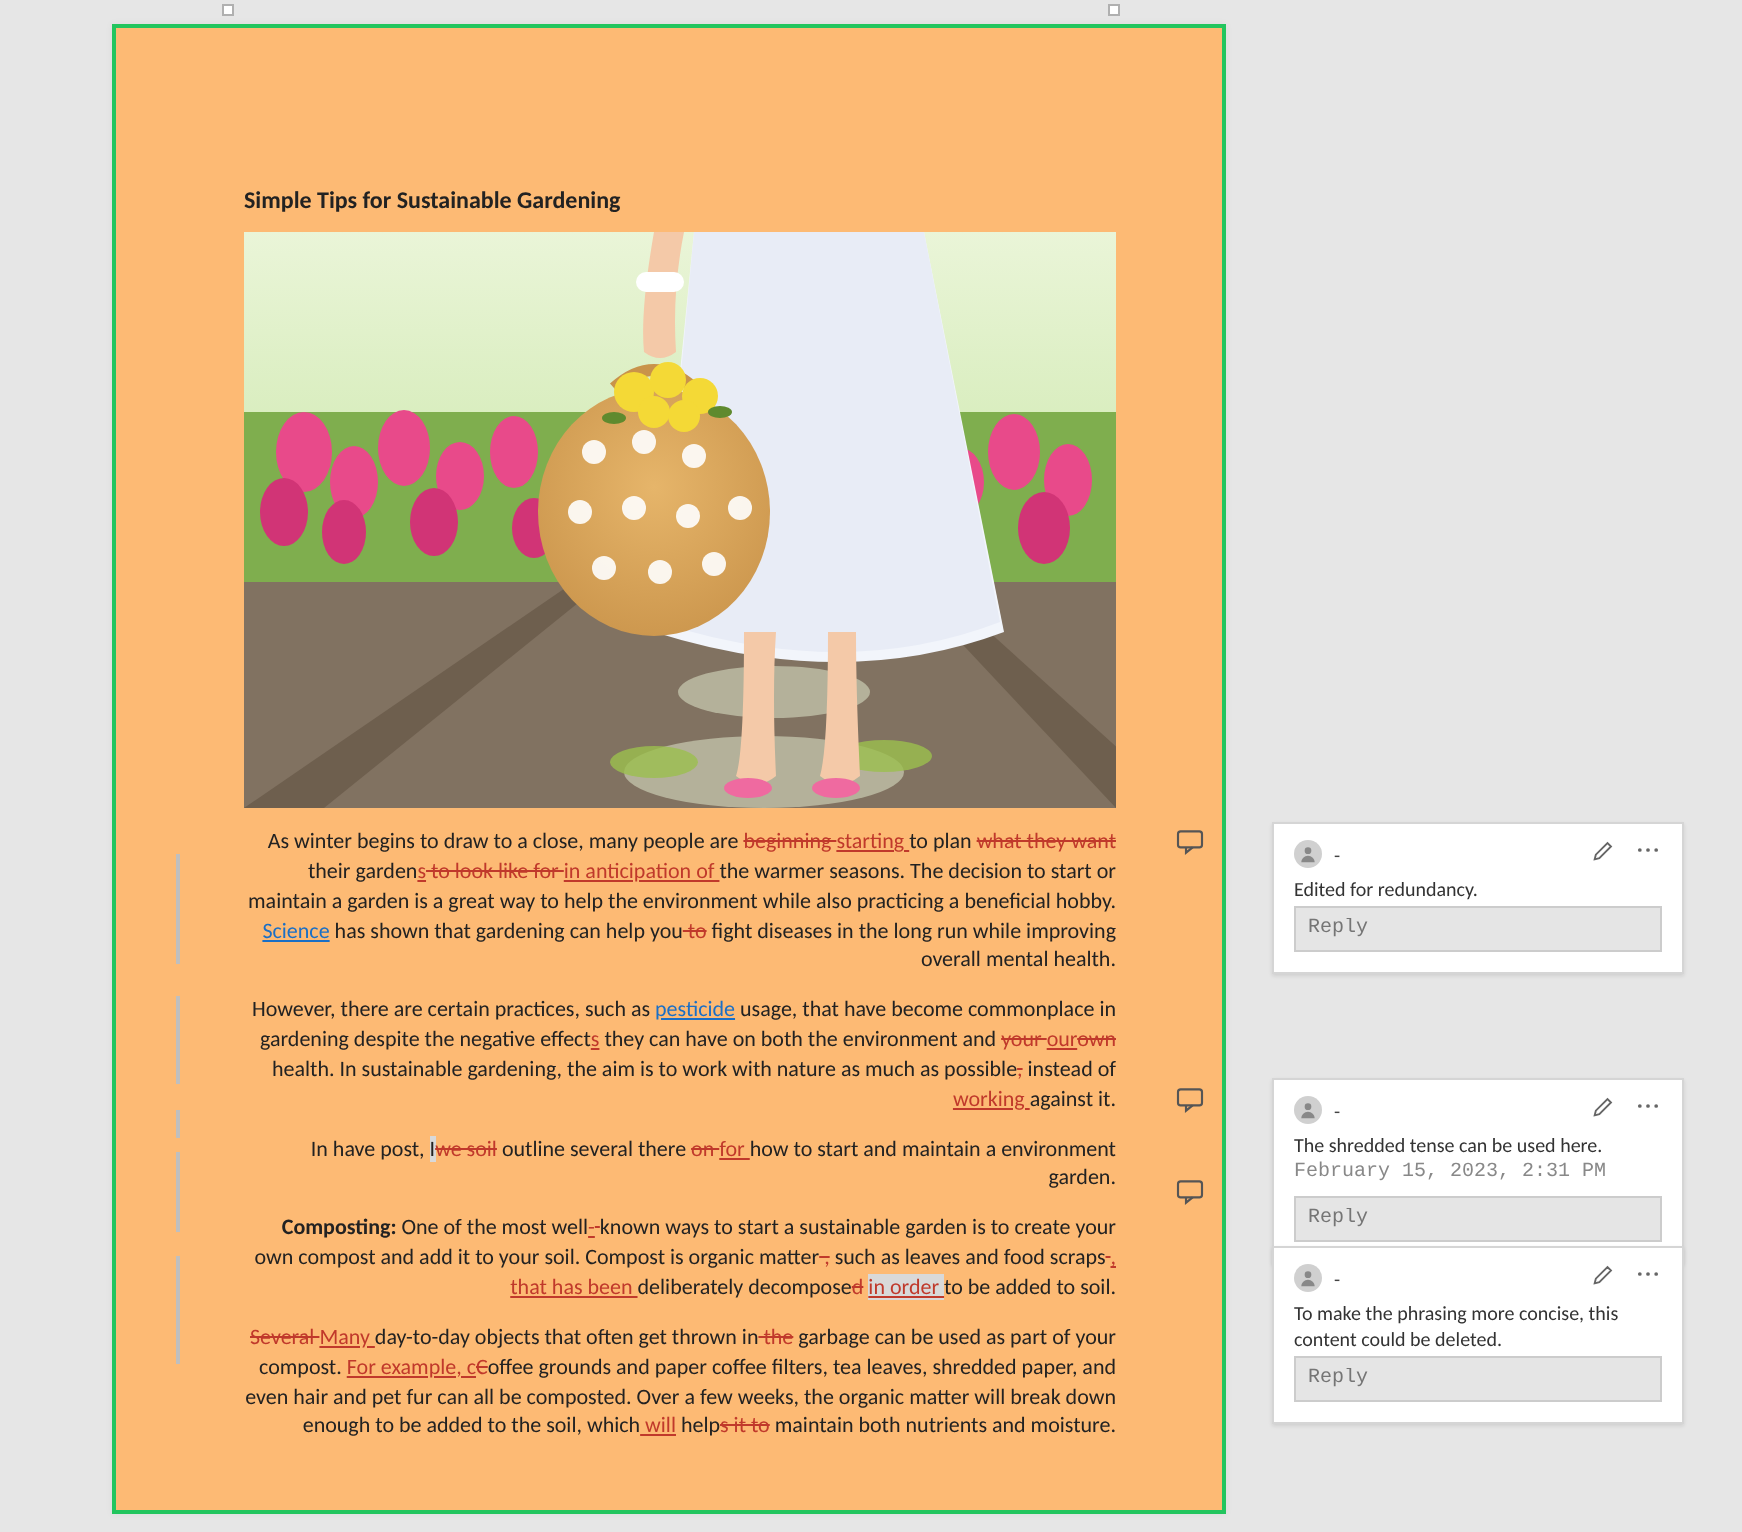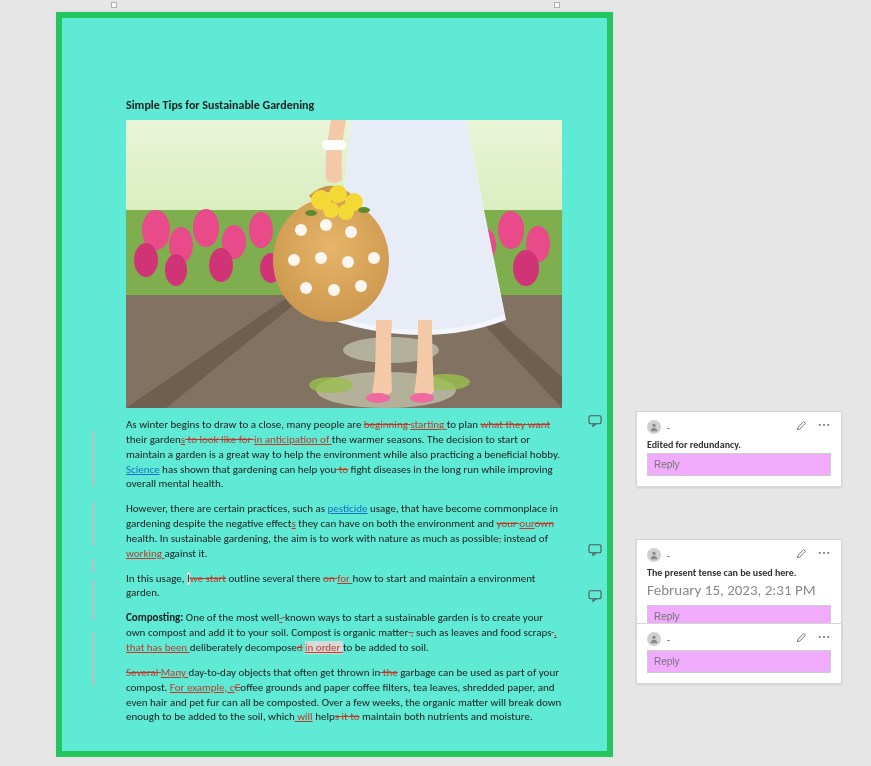--- a/index.html
+++ b/index.html
@@ -12,22 +12,22 @@
     height: 766px;
     overflow: hidden;
     position: relative;
   }
   .page-wrap {
     position: absolute;
     left: 56px;
     top: 12px;
     width: 557px;
     height: 745px;
-    background: #5eead4;
-    border: 6px solid #22c55e;
+    background: #fdba74;
+    border: 2px solid #22c55e;
     box-shadow: 0 0 4px rgba(0,0,0,0.05);
   }
   .page-content {
     position: absolute;
     left: 64px;
     top: 80px;
     width: 436px;
   }
   .doc-title {
     font-weight: bold;
@@ -39,20 +39,21 @@
     height: 288px;
     position: relative;
     overflow: hidden;
     margin-bottom: 10px;
   }
   .hero svg { width: 100%; height: 100%; display: block; }
   .para {
     font-size: 11px;
     line-height: 1.35;
     margin-bottom: 10px;
+    text-align: right;
   }
   .ins { color: #c0392b; text-decoration: underline; }
   .del { color: #c0392b; text-decoration: line-through; }
   .link { color: #1a6fc6; text-decoration: underline; }
   .revbar {
     position: absolute;
     left: 30px;
     width: 2px;
     background: #bfbfbf;
   }
@@ -105,35 +106,35 @@
     display: flex;
     gap: 8px;
     color: #555;
   }
   .card-actions .ico { width: 14px; height: 14px; cursor: pointer; display:flex; align-items:center; justify-content:center; }
   .comment-text {
     font-size: 10px;
     color: #333;
     margin-bottom: 2px;
     line-height: 1.3;
-    font-weight: bold;
   }
   .comment-time {
-    font-size: 15px;
+    font-size: 10px;
     color: #888;
     margin-bottom: 6px;
+    font-family: Liberation Mono, monospace;
   }
   .reply-box {
     width: 100%;
     border: 1px solid #ccc;
     padding: 5px 6px;
     font-size: 10px;
     color: #555;
-    background: #f0abfc;
-    font-family: Liberation Sans, sans-serif;
+    background: #e5e5e5;
+    font-family: Liberation Mono, monospace;
   }
   .ruler-tick {
     position: absolute;
     width: 6px;
     height: 6px;
     border: 1px solid #b0b0b0;
     background: #fff;
   }
 </style>
 </head>
@@ -245,21 +246,21 @@
 
     <p class="para">
       <span>As winter begins to draw to a close, many people are </span><span class="del">beginning </span><span class="ins">starting </span><span>to plan </span><span class="del">what they want </span><span>their garden</span><span class="ins">s</span><span class="del"> to look like for </span><span class="ins">in anticipation of </span><span>the warmer seasons. The decision to start or maintain a garden is a great way to help the environment while also practicing a beneficial hobby. </span><span class="link">Science</span><span> has shown that gardening can help you</span><span class="del"> to</span><span> fight diseases in the long run while improving overall mental health.</span>
     </p>
 
     <p class="para">
       <span>However, there are certain practices, such as </span><span class="link">pesticide</span><span> usage, that have become commonplace in gardening despite the negative effect</span><span class="ins">s</span><span> they can have on both the environment and </span><span class="del">your </span><span class="ins">our</span><span class="del">own</span><span> health. In sustainable gardening, the aim is to work with nature as much as possible</span><span class="del">,</span><span> instead of </span><span class="ins">working </span><span>against it.</span>
     </p>
 
     <p class="para">
-      <span>In this usage, </span><span style="background:#d9d9d9;">I</span><span class="del">we start</span><span> outline several there </span><span class="del">on </span><span class="ins">for </span><span>how to start and maintain a environment garden.</span>
+      <span>In have post, </span><span style="background:#d9d9d9;">I</span><span class="del">we soil</span><span> outline several there </span><span class="del">on </span><span class="ins">for </span><span>how to start and maintain a environment garden.</span>
     </p>
 
     <p class="para">
       <b>Composting:</b><span> One of the most well</span><span class="ins">-</span><span class="del"> </span><span>known ways to start a sustainable garden is to create your own compost and add it to your soil. Compost is organic matter</span><span class="del"> ,</span><span> such as leaves and food scraps</span><span class="del"> </span><span class="ins">, that has been </span><span>deliberately decompose</span><span class="del">d</span><span> </span><span class="ins" style="background:#d9d9d9;">in order </span><span>to be added to soil.</span>
     </p>
 
     <p class="para">
       <span class="del">Several </span><span class="ins">Many </span><span>day-to-day objects that often get thrown in</span><span class="del"> the</span><span> garbage can be used as part of your compost. </span><span class="ins">For example, c</span><span class="del">C</span><span>offee grounds and paper coffee filters, tea leaves, shredded paper, and even hair and pet fur can all be composted. Over a few weeks, the organic matter will break down enough to be added to the soil, which</span><span class="ins"> will</span><span> help</span><span class="del">s it to</span><span> maintain both nutrients and moisture.</span>
     </p>
   </div>
@@ -331,21 +332,21 @@
           </div>
         <div class="ico">
             <svg viewBox="0 0 24 24" fill="#666">
               <circle cx="5" cy="12" r="1.6"></circle>
               <circle cx="12" cy="12" r="1.6"></circle>
               <circle cx="19" cy="12" r="1.6"></circle>
             </svg>
           </div>
       </div>
     </div>
-    <div class="comment-text">The present tense can be used here.</div>
+    <div class="comment-text">The shredded tense can be used here.</div>
     <div class="comment-time">February 15, 2023, 2:31 PM</div>
     <input class="reply-box" placeholder="Reply" style="">
   </div>
 
   <div class="comment-card" style="top:623px;">
     <div class="card-head">
       <div class="avatar">
         <svg viewBox="0 0 24 24" fill="#888">
             <circle cx="12" cy="8" r="4"></circle>
             <path d="M4 22c0-4.4 3.6-8 8-8s8 3.6 8 8"></path>
@@ -360,16 +361,17 @@
           </div>
         <div class="ico">
             <svg viewBox="0 0 24 24" fill="#666">
               <circle cx="5" cy="12" r="1.6"></circle>
               <circle cx="12" cy="12" r="1.6"></circle>
               <circle cx="19" cy="12" r="1.6"></circle>
             </svg>
           </div>
       </div>
     </div>
+    <div class="comment-text">To make the phrasing more concise, this content could be deleted.</div>
     <input class="reply-box" placeholder="Reply" style="">
   </div>
 
 </div>
 
 </body></html>

